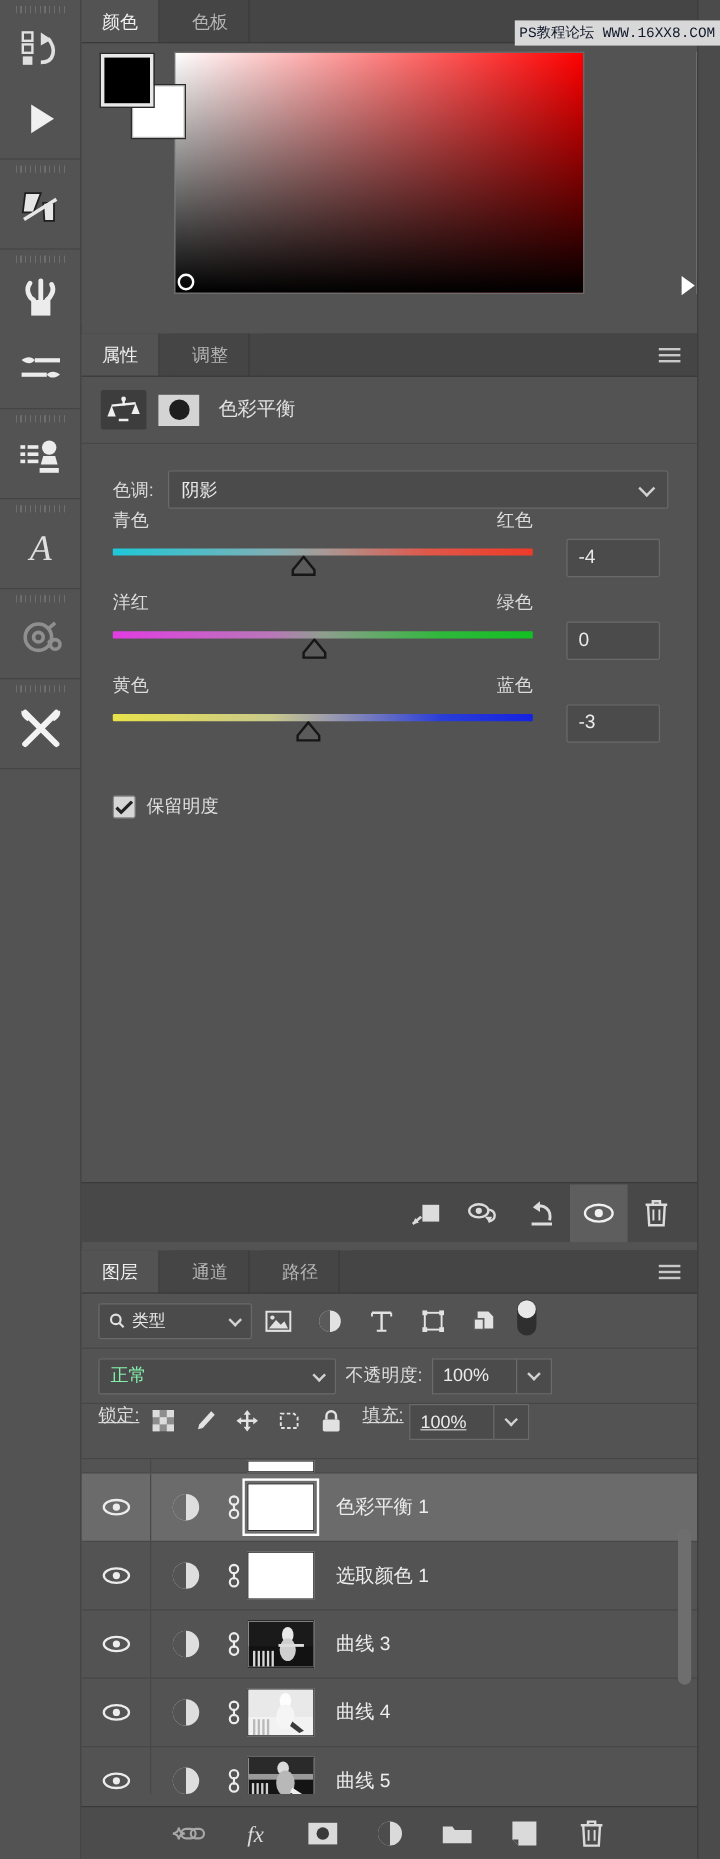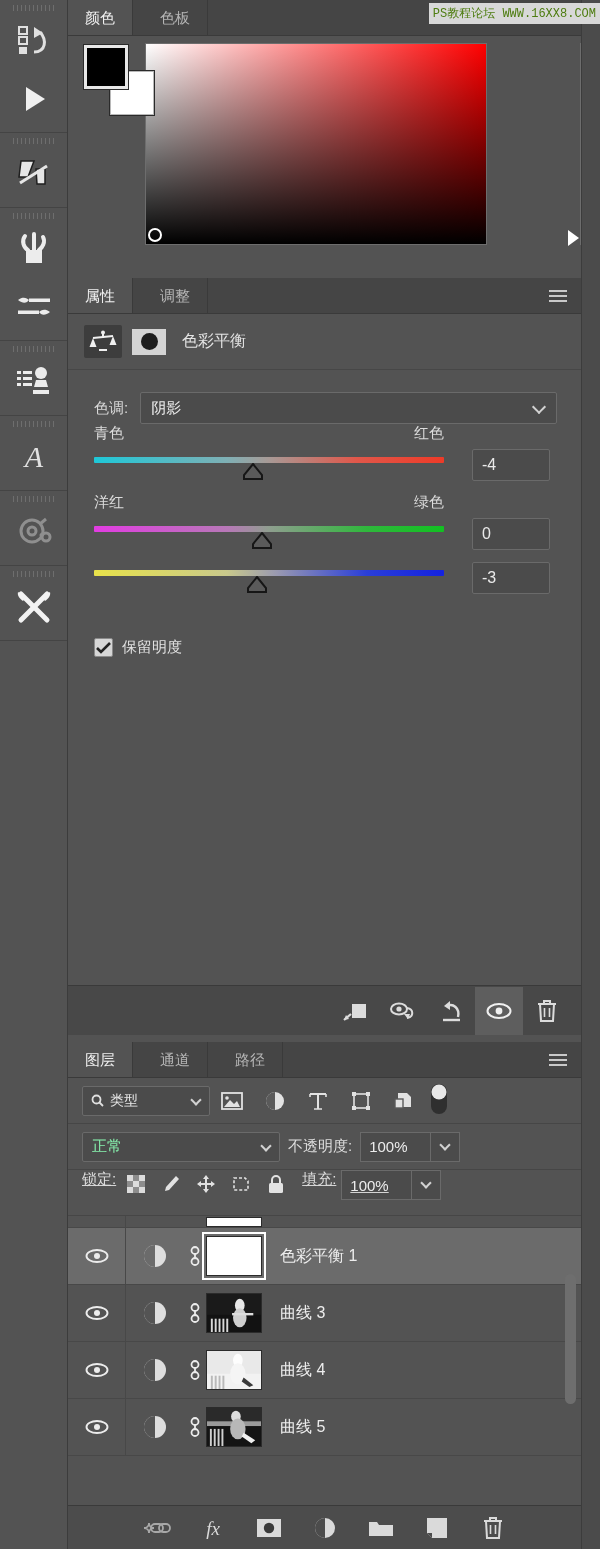--- a/index.html
+++ b/index.html
@@ -66,22 +66,22 @@
   .tab.active { background: #535353; color: #f0f0f0; }
   .tabbar-rest { flex: 1; background: #454545; position: relative; }
   .panel-menu {
     position: absolute; right: 14px; top: 50%; transform: translateY(-50%);
     width: 18px; height: 12px; cursor: pointer;
   }
   .panel-menu i {
     display: block; height: 2px; background: #c9c9c9; margin-bottom: 3px;
   }
   #watermark {
-    position: absolute; right: 0px; top: 3px;
-    background: #d8d8d8; color: #4d7c0f;
+    position: absolute; right: 0px; top: 17px;
+    background: #d8d8d8; color: #0f172a;
     font-family: "Liberation Mono", "DejaVu Sans Mono", monospace;
     font-size: 12px; letter-spacing: 0px;
     padding: 2px 4px;
     white-space: nowrap;
     z-index: 60;
     text-align: right;
   }
   #color-body { position: relative; height: 235px; }
   #swatch-stack { position: absolute; left: 16px; top: 9px; width: 70px; height: 70px; }
   #fg-swatch {
@@ -575,20 +575,24 @@
             <svg width="22" height="18" viewBox="0 0 22 18">
               <path d="M11 1 L20 12 L20 16 L2 16 L2 12 Z" fill="#5a5a5a" stroke="#161616" stroke-width="2"></path>
             </svg>
           </div>
         </div>
         <div class="numbox">0</div>
       </div>
     </div>
 
     <div class="slider-block">
+      <div class="slider-labels">
+        <span>黄色</span>
+        <span>蓝色</span>
+      </div>
       <div class="slider-row">
         <div class="track-wrap">
           <div class="track yel-blue"></div>
           <div class="thumb" id="thumb2" style="left: 46.5%;">
             <svg width="22" height="18" viewBox="0 0 22 18">
               <path d="M11 1 L20 12 L20 16 L2 16 L2 12 Z" fill="#5a5a5a" stroke="#161616" stroke-width="2"></path>
             </svg>
           </div>
         </div>
         <div class="numbox">-3</div>
@@ -807,20 +811,45 @@
           <path d="M7 14 A3.4 3.4 0 0 1 7 21 A3.4 3.4 0 0 1 7 14" fill="none" stroke="#ececec" stroke-width="1.8"></path>
           <path d="M7 9 L7 15" stroke="#ececec" stroke-width="1.8"></path>
         </svg>
       </div>
       <div class="thumb-cell">
         <div class="mask-thumb selected-outline"></div>
       </div>
       <div class="layer-name">色彩平衡 1</div>
     </div>
 
+    <div class="layer-row">
+      <div class="eye-cell">
+        <svg width="24" height="16" viewBox="0 0 24 16">
+          <ellipse cx="12" cy="8" rx="10.5" ry="6" fill="none" stroke="#ececec" stroke-width="1.9"></ellipse>
+          <circle cx="12" cy="8" r="3" fill="#ececec"></circle>
+        </svg>
+      </div>
+      <div class="adj-cell">
+        <svg width="24" height="24" viewBox="0 0 24 24">
+          <circle cx="12" cy="12" r="11" fill="#dedede"></circle>
+          <path d="M12 1 A11 11 0 0 0 12 23 Z" fill="#545454"></path>
+        </svg>
+      </div>
+      <div class="link-cell">
+        <svg width="14" height="24" viewBox="0 0 14 24">
+          <path d="M7 3 A3.4 3.4 0 0 1 7 10 A3.4 3.4 0 0 1 7 3" fill="none" stroke="#ececec" stroke-width="1.8"></path>
+          <path d="M7 14 A3.4 3.4 0 0 1 7 21 A3.4 3.4 0 0 1 7 14" fill="none" stroke="#ececec" stroke-width="1.8"></path>
+          <path d="M7 9 L7 15" stroke="#ececec" stroke-width="1.8"></path>
+        </svg>
+      </div>
+      <div class="thumb-cell">
+        <div class="mask-thumb"></div>
+      </div>
+      <div class="layer-name">选取颜色 1</div>
+    </div>
 
     <div class="layer-row">
       <div class="eye-cell">
         <svg width="24" height="16" viewBox="0 0 24 16">
           <ellipse cx="12" cy="8" rx="10.5" ry="6" fill="none" stroke="#ececec" stroke-width="1.9"></ellipse>
           <circle cx="12" cy="8" r="3" fill="#ececec"></circle>
         </svg>
       </div>
       <div class="adj-cell">
         <svg width="24" height="24" viewBox="0 0 24 24">

